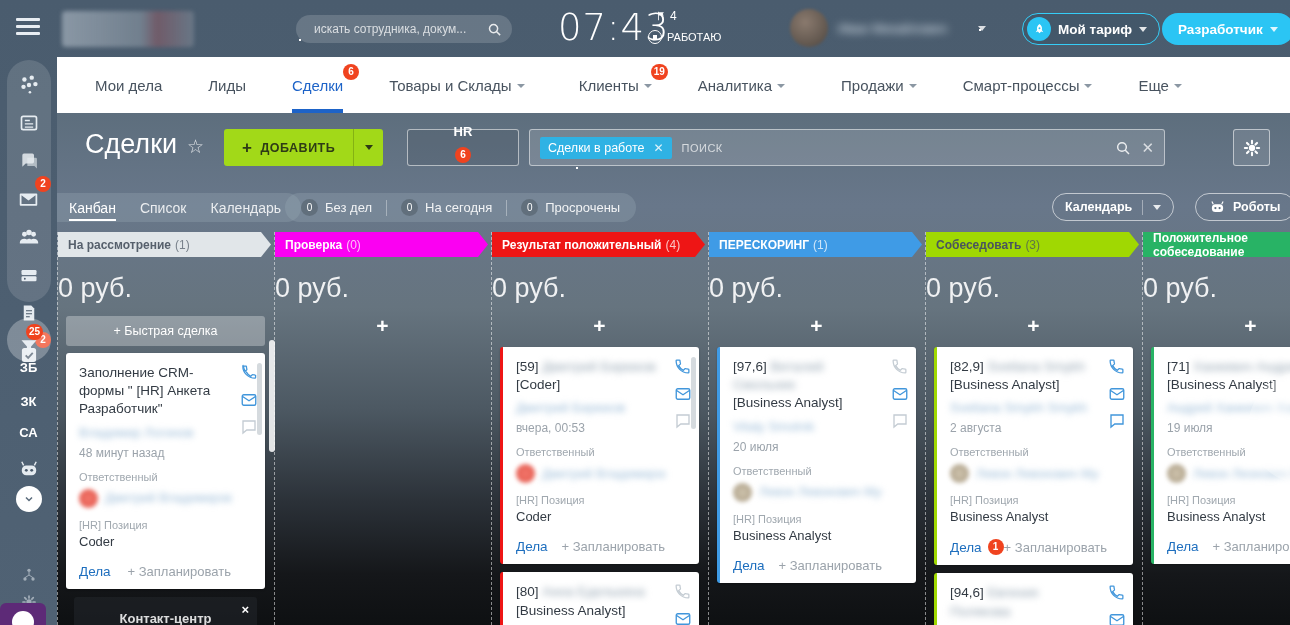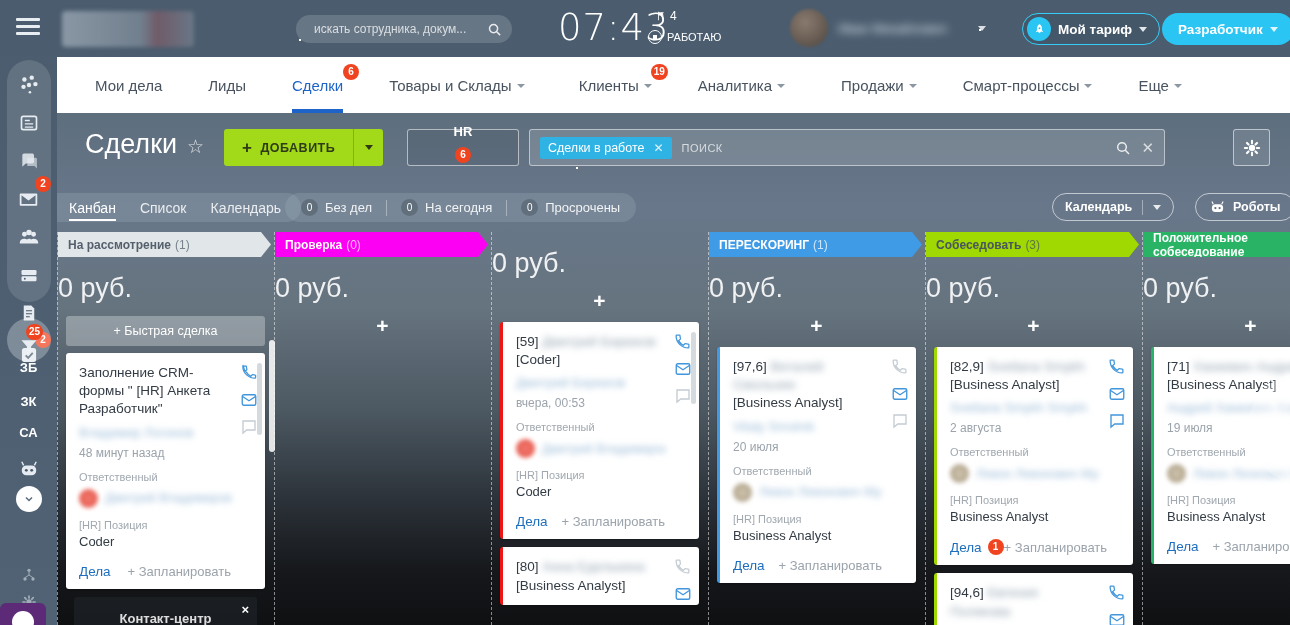--- a/index.html
+++ b/index.html
@@ -470,20 +470,24 @@
     <div class="kcol">
       <div class="khead" style="background:#fb00f2">
         <span>Проверка</span>
           <span class="cnt">(0)</span>
       </div>
       <div class="kamount">0 руб.</div>
       <div class="kplus">+</div>
     </div>
 
     <div class="kcol">
+      <div class="khead" style="background:#ee1515">
+        <span>Результат положительный</span>
+          <span class="cnt">(4)</span>
+      </div>
       <div class="kamount">0 руб.</div>
       <div class="kplus">+</div>
       <div class="cards">
         <div class="card" style="border-left:3px solid #ee1515">
           <div class="card-scroll"></div>
           <div class="card-icons">
             <span class="ci blue">
                 <svg width="17" height="17" viewBox="0 0 24 24" fill="none" stroke="currentColor" stroke-width="1.8">
                   <path d="M6.6 10.8c1.4 2.8 3.8 5.1 6.6 6.6l2.2-2.2c.3-.3.7-.4 1-.2 1.1.4 2.3.6 3.6.6.6 0 1 .4 1 1V20c0 .6-.4 1-1 1C10.6 21 3 13.4 3 4c0-.6.4-1 1-1h3.5c.6 0 1 .4 1 1 0 1.2.2 2.4.6 3.6.1.3 0 .7-.2 1l-2.3 2.2z"></path>
                 </svg>

